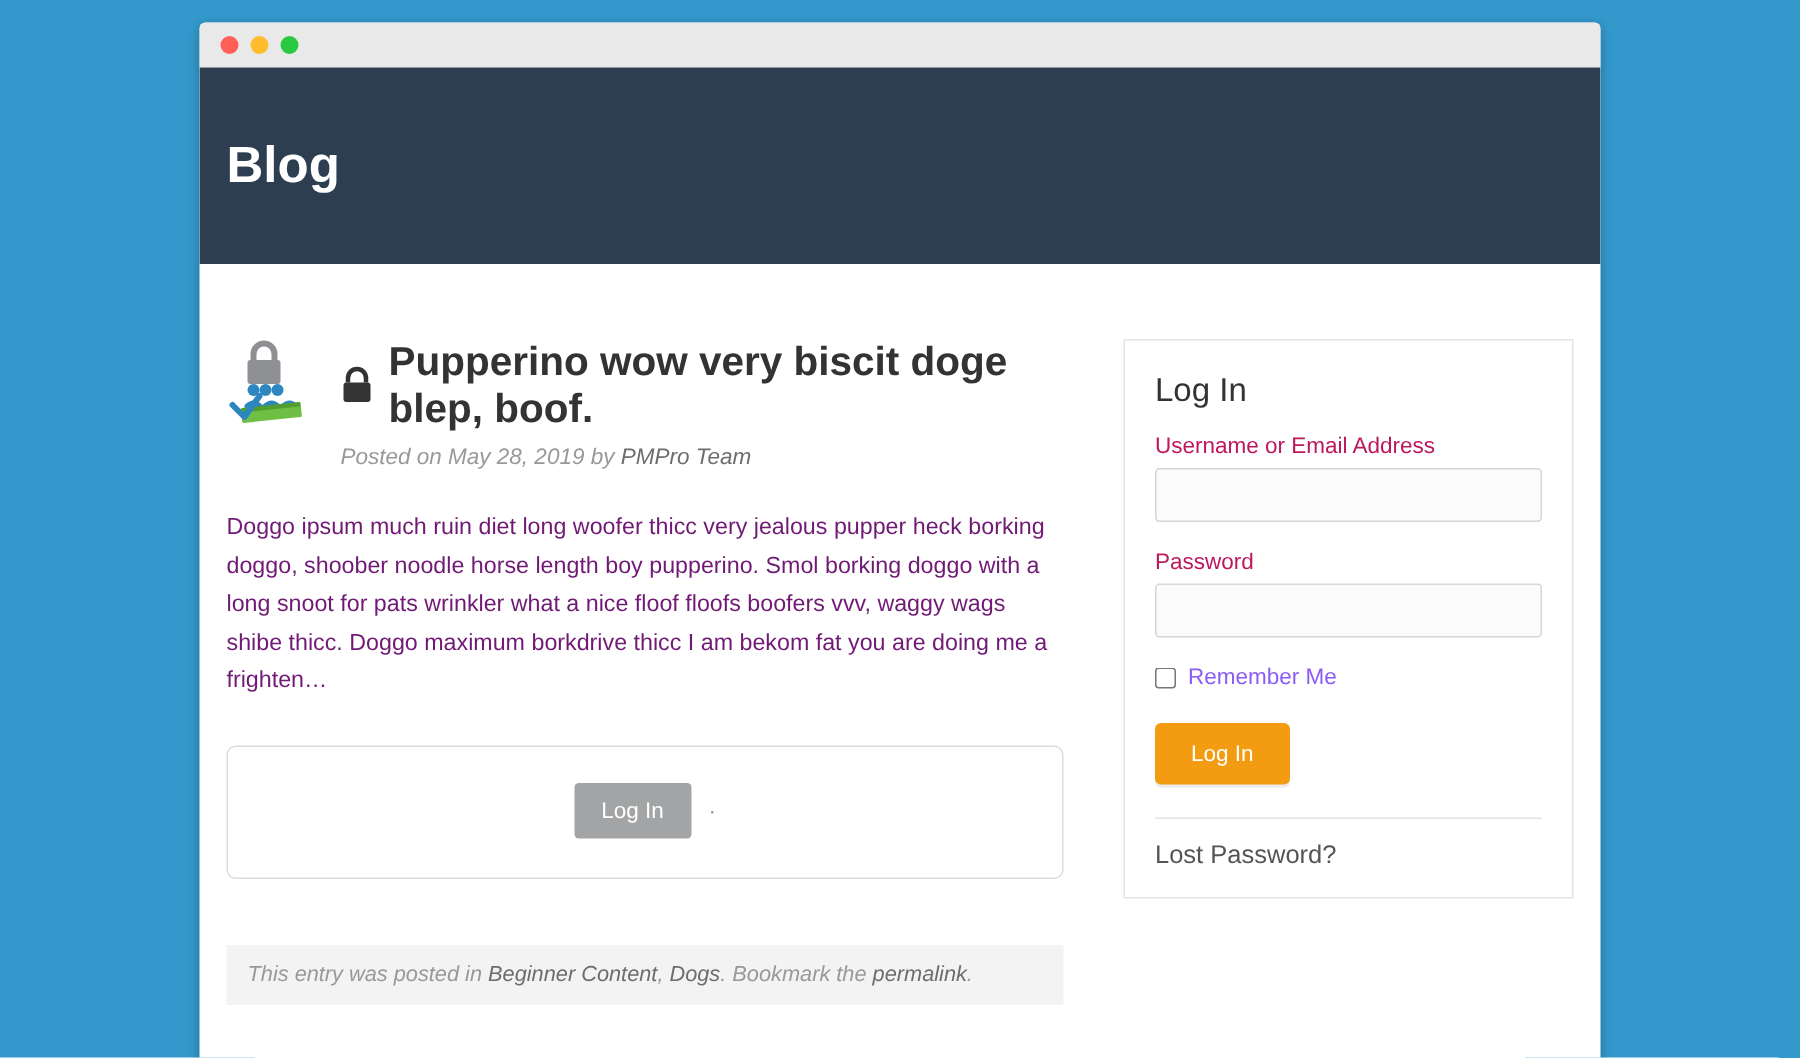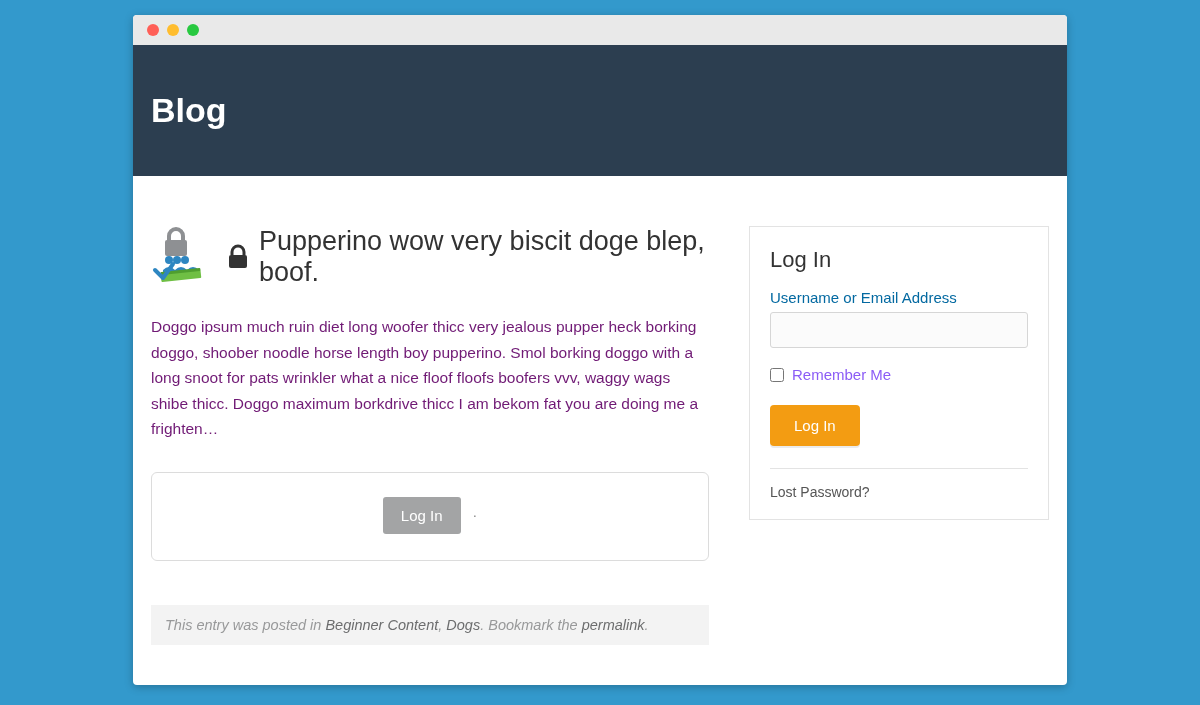--- a/index.html
+++ b/index.html
@@ -59,21 +59,21 @@
 
   .post-head { display: flex; align-items: flex-start; gap: 16px; margin-bottom: 26px; }
   .featured-badge { width: 60px; height: 60px; position: relative; flex-shrink: 0; }
   .featured-badge svg { width: 60px; height: 60px; }
 
   .post-title-line { display: flex; align-items: center; gap: 10px; }
   .lock-glyph { color: #333; }
   .lock-glyph svg { width: 22px; height: 26px; display: block; }
   .post-title {
     font-size: 27px;
-    font-weight: 400;
+    font-weight: 700;
     color: #333333;
   }
   .post-meta {
     color: #98999a;
     font-style: italic;
     font-size: 15px;
     margin-top: 8px;
   }
   .post-meta .author-link { color: #6c6d6e; font-style: italic; text-decoration: none; }
 
@@ -124,21 +124,21 @@
   .widget h3 {
     font-size: 22px;
     font-weight: 400;
     color: #333333;
     margin-bottom: 16px;
   }
   .form-group { margin-bottom: 18px; }
   .form-group label {
     display: block;
     font-size: 15px;
-    color: #0369a1;
+    color: #be185d;
     margin-bottom: 6px;
   }
   .form-group input[type="text"],
   .form-group input[type="password"] {
     width: 100%;
     height: 36px;
     border: 1px solid #d6d6d6;
     border-radius: 3px;
     padding: 0 8px;
     font-size: 15px;
@@ -151,21 +151,21 @@
     background: #f39c12;
     color: #ffffff;
     border: none;
     border-radius: 4px;
     padding: 12px 24px;
     font-size: 15px;
     cursor: pointer;
     box-shadow: 0 2px 0 rgba(0,0,0,0.08);
   }
   .widget-divider { border: none; border-top: 1px solid #e3e3e3; margin: 22px 0 14px 0; }
-  .lost-link { color: #555; text-decoration: none; font-size: 14px; margin-top: 15px; }
+  .lost-link { color: #555; text-decoration: none; font-size: 17px; margin-top: 15px; }
 </style>
 </head>
 <body>
 
 <div class="browser-window">
 
   <div class="titlebar">
     <span class="traffic-light tl-red"></span>
     <span class="traffic-light tl-yellow"></span>
     <span class="traffic-light tl-green"></span>
@@ -202,20 +202,23 @@
         <div>
           <div class="post-title-line">
             <span class="lock-glyph">
               <svg viewBox="0 0 22 26">
                 <path d="M5 11 V8 a6 6 0 0 1 12 0 v3" fill="none" stroke="#333" stroke-width="3"></path>
                 <rect x="2" y="11" width="18" height="13" rx="2" fill="#333"></rect>
               </svg>
             </span>
             <h2 class="post-title">Pupperino wow very biscit doge blep, boof.</h2>
           </div>
+          <div class="post-meta">
+            <span>Posted on </span><span>May 28, 2019</span><span> by </span><a href="#" class="author-link">PMPro Team</a>
+          </div>
         </div>
       </div>
 
       <p class="post-body">Doggo ipsum much ruin diet long woofer thicc very jealous pupper heck borking doggo, shoober noodle horse length boy pupperino. Smol borking doggo with a long snoot for pats wrinkler what a nice floof floofs boofers vvv, waggy wags shibe thicc. Doggo maximum borkdrive thicc I am bekom fat you are doing me a frighten…</p>
 
       <div class="restrict-box">
         <div class="restrict-actions">
           <button class="btn-gray">Log In</button>
           <span class="dot-sep">·</span>
         </div>
@@ -229,20 +232,24 @@
 
     <aside class="side-col">
       <div class="widget">
         <h3>Log In</h3>
 
         <div class="form-group">
           <label>Username or Email Address</label>
           <input type="text" style="">
         </div>
 
+        <div class="form-group">
+          <label>Password</label>
+          <input type="password" style="">
+        </div>
 
         <div class="remember-row">
           <input type="checkbox" id="remember" style="">
           <label for="remember">Remember Me</label>
         </div>
 
         <button class="btn-orange">Log In</button>
 
         <hr class="widget-divider">
 

